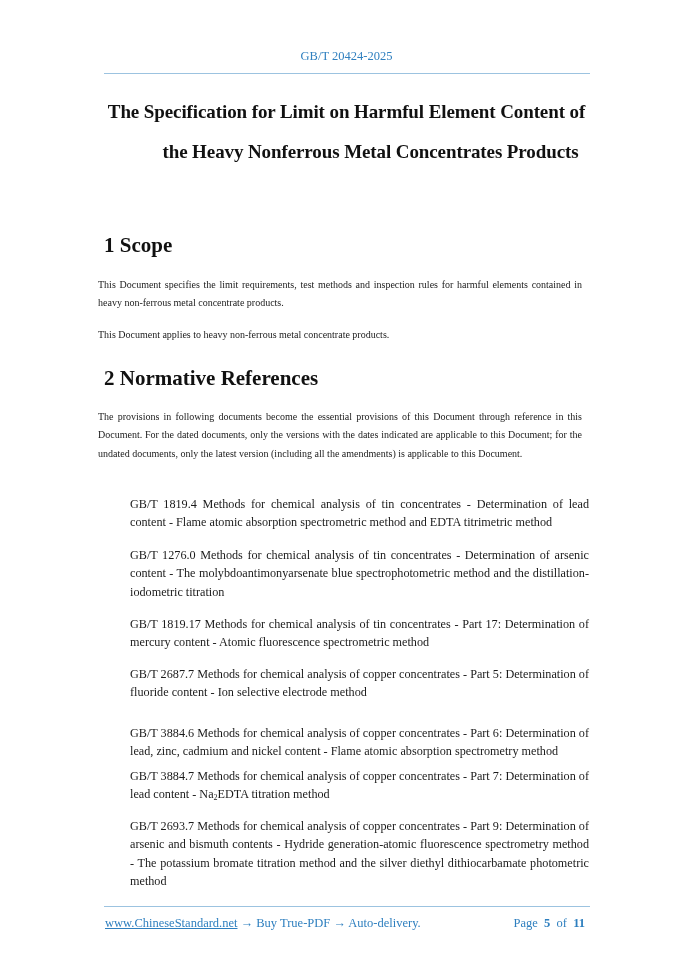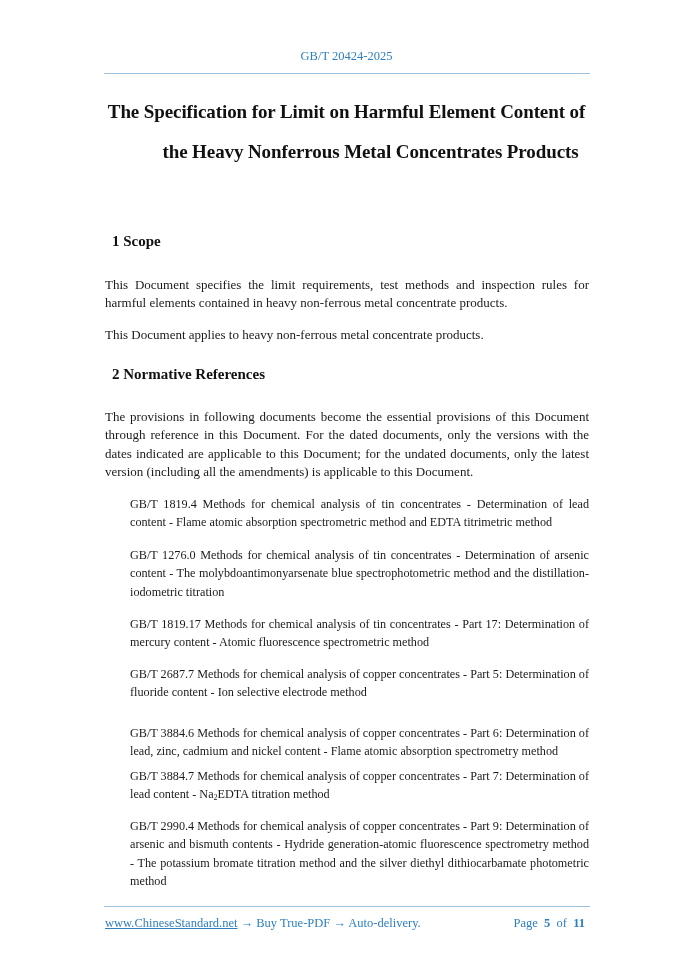--- a/index.html
+++ b/index.html
@@ -5,22 +5,22 @@
   html, body { margin: 0; padding: 0; background: #ffffff; }
   body { width: 693px; height: 980px; position: relative; overflow: hidden;
          font-family: "Liberation Serif", "DejaVu Serif", serif; color: #1a1a1a; }
   .header-code { position: absolute; top: 49px; left: 0; width: 693px; text-align: center;
          font-size: 12.5px; color: #2e7fbf; }
   .header-rule { position: absolute; top: 73px; left: 104px; width: 486px; height: 1px; background: #9cc3e0; }
   .title { position: absolute; left: 0; width: 693px; text-align: center; font-weight: bold;
          font-size: 19px; color: #111; letter-spacing: -0.1px; }
   .title.l1 { top: 101px; }
   .title.l2 { top: 141px; padding-left: 24px; }
-  .h1 { position: absolute; left: 112px; font-weight: bold; font-size: 15px; color: #111; font-family: Liberation Serif, serif; }
-  .para { position: absolute; left: 105px; width: 484px; font-size: 13px; line-height: 18.4px;
+  .h1 { position: absolute; left: 104px; font-weight: bold; font-size: 21px; color: #111; font-family: Liberation Serif, serif; }
+  .para { position: absolute; left: 98px; width: 484px; font-size: 10px; line-height: 18.4px;
          text-align: justify; color: #1a1a1a; }
   .ref { position: absolute; left: 130px; width: 459px; font-size: 12.2px; line-height: 18.4px;
          text-align: justify; color: #1a1a1a; }
   sub { font-size: 8px; vertical-align: -2px; }
   .footer-rule { position: absolute; top: 906px; left: 104px; width: 486px; height: 1px; background: #9cc3e0; }
   .footer { position: absolute; top: 916px; left: 105px; width: 484px; font-size: 12.5px; color: #2e7fbf; }
   .footer a { color: #2e7fbf; text-decoration: underline; }
   .footer .right { position: absolute; right: 4px; top: 0; }
   .footer b { color: #2e7fbf; }
 </style>
@@ -41,21 +41,21 @@
 
 <div class="h1" style="top:366px;">2 Normative References</div>
 <div class="para" style="top:408px;">The provisions in following documents become the essential provisions of this Document through reference in this Document. For the dated documents, only the versions with the dates indicated are applicable to this Document; for the undated documents, only the latest version (including all the amendments) is applicable to this Document.</div>
 
 <div class="ref" style="top:495px;">GB/T 1819.4 Methods for chemical analysis of tin concentrates - Determination of lead content - Flame atomic absorption spectrometric method and EDTA titrimetric method</div>
 <div class="ref" style="top:546px;">GB/T 1276.0 Methods for chemical analysis of tin concentrates - Determination of arsenic content - The molybdoantimonyarsenate blue spectrophotometric method and the distillation-iodometric titration</div>
 <div class="ref" style="top:615px;">GB/T 1819.17 Methods for chemical analysis of tin concentrates - Part 17: Determination of mercury content - Atomic fluorescence spectrometric method</div>
 <div class="ref" style="top:665px;">GB/T 2687.7 Methods for chemical analysis of copper concentrates - Part 5: Determination of fluoride content - Ion selective electrode method</div>
 <div class="ref" style="top:724px;">GB/T 3884.6 Methods for chemical analysis of copper concentrates - Part 6: Determination of lead, zinc, cadmium and nickel content - Flame atomic absorption spectrometry method</div>
 <div class="ref" style="top:767px;"><span>GB/T 3884.7 Methods for chemical analysis of copper concentrates - Part 7: Determination of lead content - Na</span><sub>2</sub><span>EDTA titration method</span></div>
-<div class="ref" style="top:817px;">GB/T 2990.4 Methods for chemical analysis of copper concentrates - Part 9: Determination of arsenic and bismuth contents - Hydride generation-atomic fluorescence spectrometry method - The potassium bromate titration method and the silver diethyl dithiocarbamate photometric method</div>
+<div class="ref" style="top:817px;">GB/T 2693.7 Methods for chemical analysis of copper concentrates - Part 9: Determination of arsenic and bismuth contents - Hydride generation-atomic fluorescence spectrometry method - The potassium bromate titration method and the silver diethyl dithiocarbamate photometric method</div>
 
 <div class="footer-rule"></div>
 <div class="footer">
   <a>www.ChineseStandard.net</a>
   <span>→</span>
   <span>Buy True-PDF</span>
   <span>→</span>
   <span>Auto-delivery.</span>
   <span class="right">
     <span>Page</span>&nbsp;

